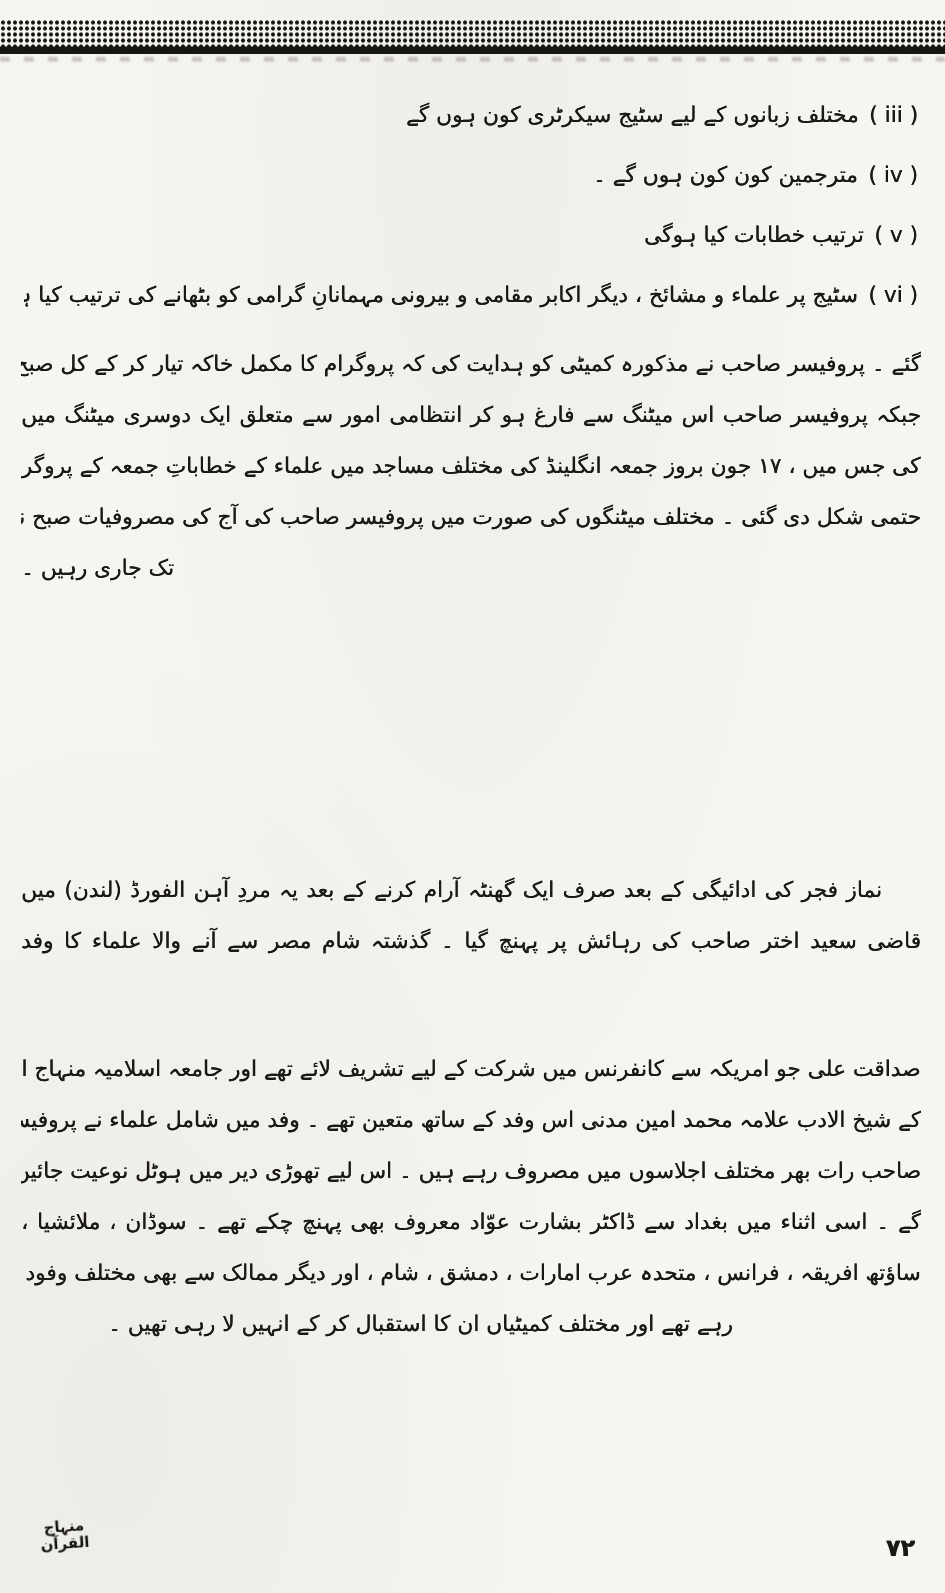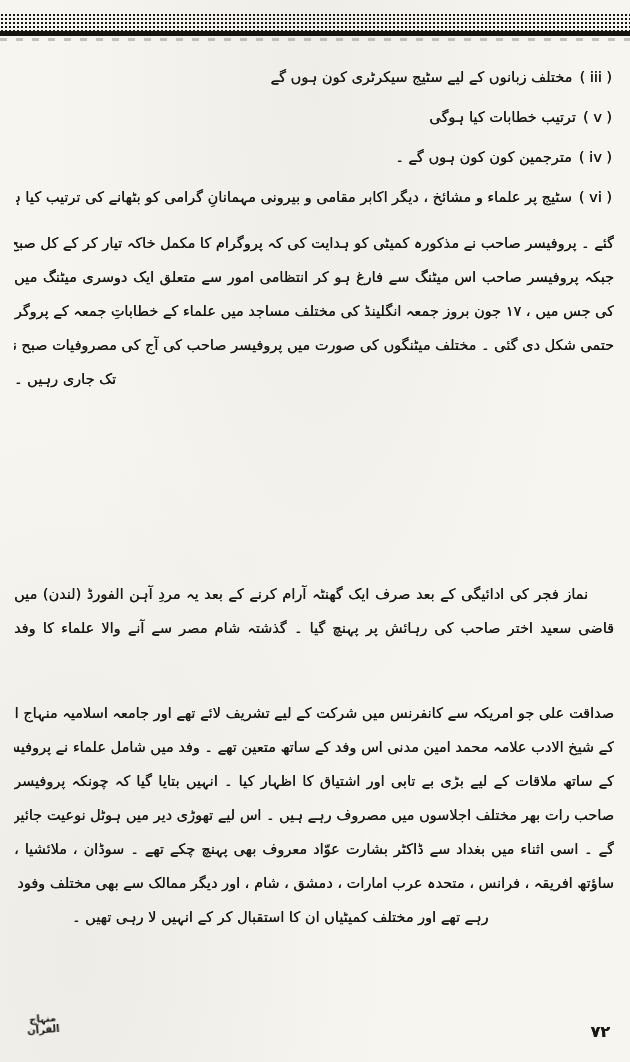--- a/index.html
+++ b/index.html
@@ -92,24 +92,24 @@
 
   <div class="band-dots"></div>
   <div class="band-solid"></div>
   <div class="band-shadow"></div>
 
   <div class="items rtl">
     <div class="item">
       <span class="marker">( iii )</span><span>مختلف زبانوں کے لیے سٹیج سیکرٹری کون ہوں گے</span>
     </div>
     <div class="item">
-      <span class="marker">( v )</span><span>ترتیب خطابات کیا ہوگی</span>
+      <span class="marker">( iv )</span><span>مترجمین کون کون ہوں گے ۔</span>
     </div>
     <div class="item">
-      <span class="marker">( iv )</span><span>مترجمین کون کون ہوں گے ۔</span>
+      <span class="marker">( v )</span><span>ترتیب خطابات کیا ہوگی</span>
     </div>
     <div class="item">
       <span class="marker">( vi )</span><span>سٹیج پر علماء و مشائخ ، دیگر اکابر مقامی و بیرونی مہمانانِ گرامی کو بٹھانے کی ترتیب کیا ہوگی</span>
     </div>
   </div>
 
   <div class="block para1 rtl">
     <div class="jline">گئے ۔ پروفیسر صاحب نے مذکورہ کمیٹی کو ہدایت کی کہ پروگرام کا مکمل خاکہ تیار کر کے کل صبح مجھے دکھایا</div>
     <div class="jline">جبکہ پروفیسر صاحب اس میٹنگ سے فارغ ہو کر انتظامی امور سے متعلق ایک دوسری میٹنگ میں</div>
     <div class="jline">کی جس میں ، ۱۷ جون بروز جمعہ انگلینڈ کی مختلف مساجد میں علماء کے خطاباتِ جمعہ کے پروگرام کو</div>
@@ -119,21 +119,20 @@
 
 
   <div class="block para2 rtl">
     <div class="jline first">نماز فجر کی ادائیگی کے بعد صرف ایک گھنٹہ آرام کرنے کے بعد یہ مردِ آہن الفورڈ (لندن) میں</div>
     <div class="jline">قاضی سعید اختر صاحب کی رہائش پر پہنچ گیا ۔ گذشتہ شام مصر سے آنے والا علماء کا وفد</div>
   </div>
 
   <div class="block para3 rtl">
     <div class="jline">صداقت علی جو امریکہ سے کانفرنس میں شرکت کے لیے تشریف لائے تھے اور جامعہ اسلامیہ منہاج القرآن</div>
     <div class="jline">کے شیخ الادب علامہ محمد امین مدنی اس وفد کے ساتھ متعین تھے ۔ وفد میں شامل علماء نے پروفیسر صاحب</div>
-    <div class="jline">کے ساتھ ملاقات کے لیے بڑی بے تابی اور اشتیاق کا اظہار کیا ۔ انہیں بتایا گیا کہ چونکہ پروفیسر</div>
     <div class="jline">صاحب رات بھر مختلف اجلاسوں میں مصروف رہے ہیں ۔ اس لیے تھوڑی دیر میں ہوٹل نوعیت جائیں</div>
     <div class="jline">گے ۔ اسی اثناء میں بغداد سے ڈاکٹر بشارت عوّاد معروف بھی پہنچ چکے تھے ۔ سوڈان ، ملائشیا ،</div>
     <div class="jline">ساؤتھ افریقہ ، فرانس ، متحدہ عرب امارات ، دمشق ، شام ، اور دیگر ممالک سے بھی مختلف وفود پہنچ</div>
     <div class="endline-indent">رہے تھے اور مختلف کمیٹیاں ان کا استقبال کر کے انہیں لا رہی تھیں ۔</div>
   </div>
 
   <div class="stamp">منہاج القرآن</div>
   <div class="pagenum">۷۲</div>
 
 </div>

